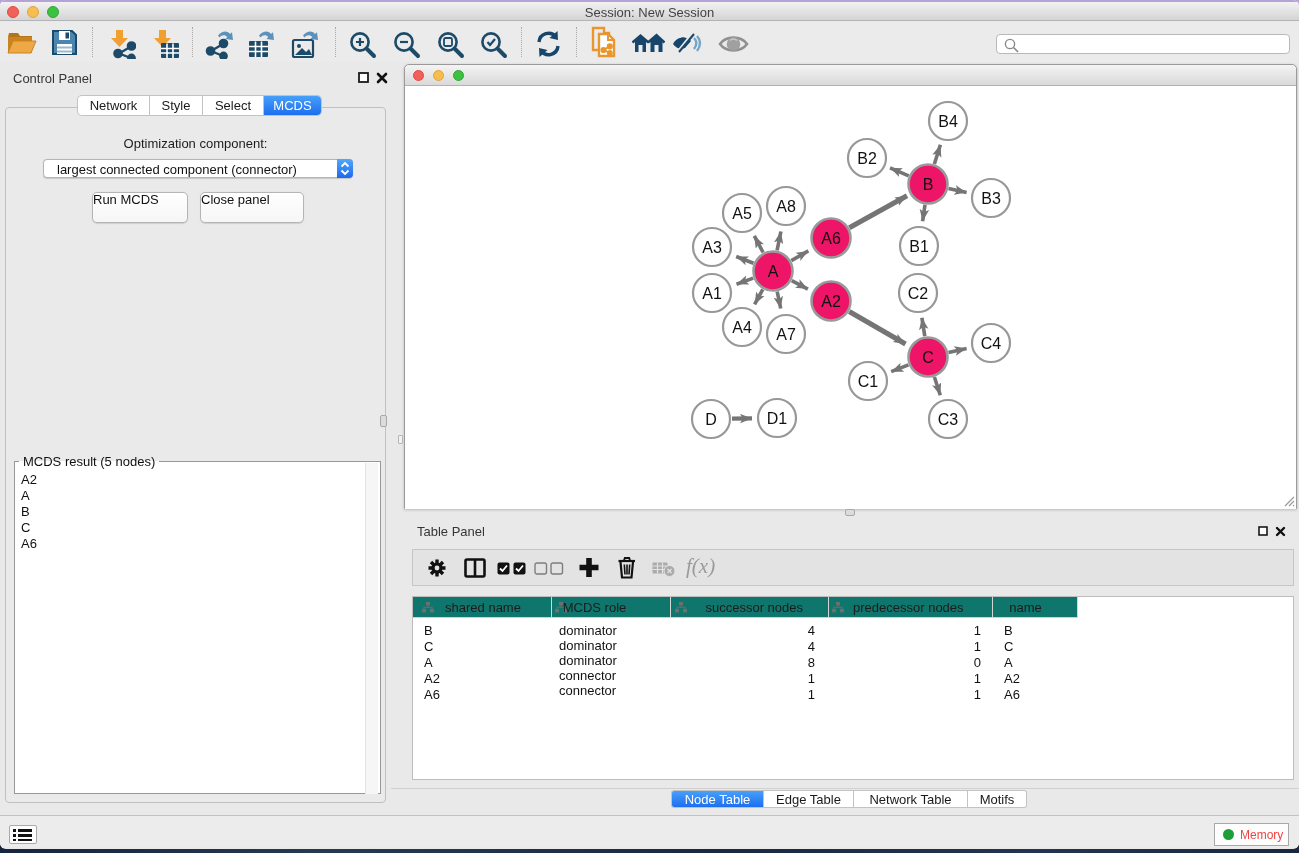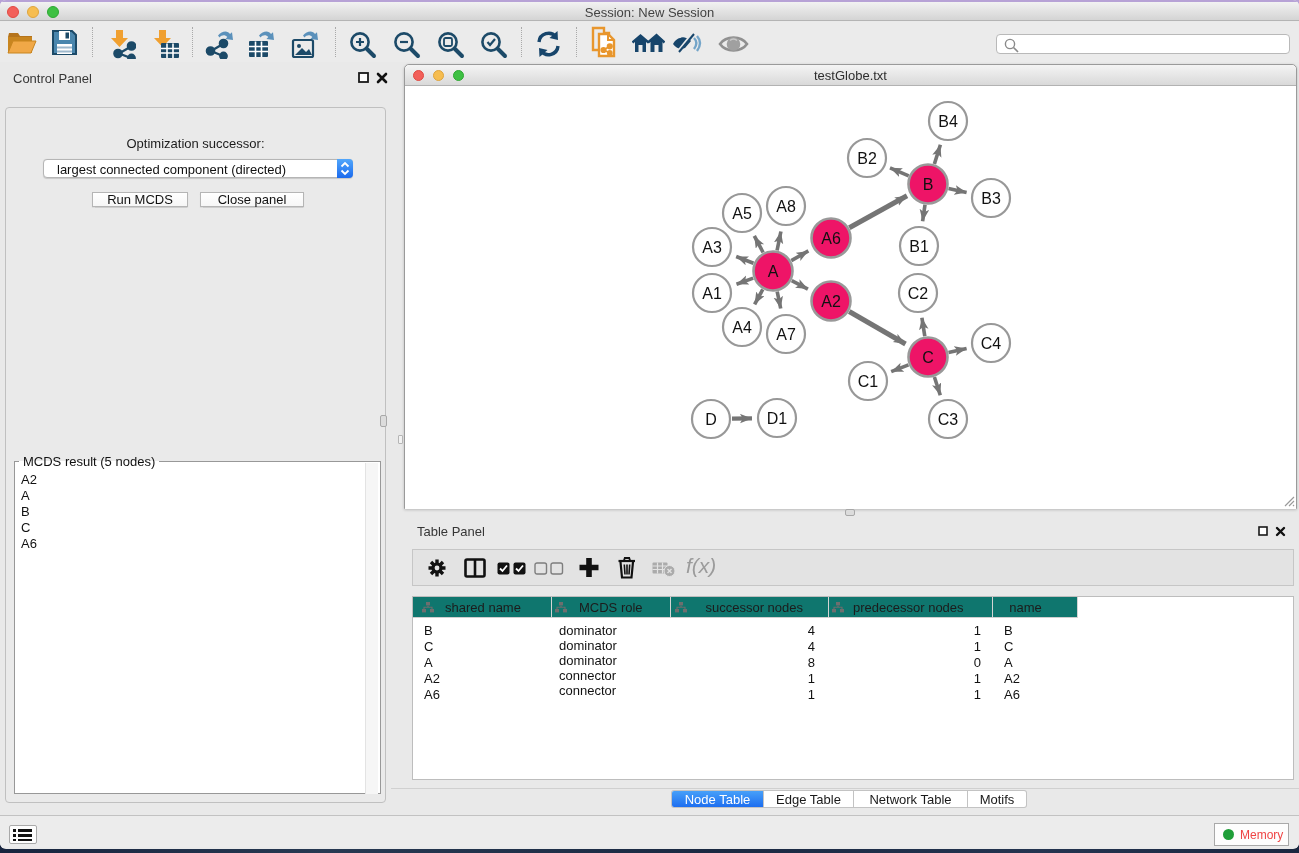--- a/index.html
+++ b/index.html
@@ -17,21 +17,21 @@
 .cp-title{position:absolute;left:13px;top:71px;font-size:13px;color:#363636}
 .panelbox{position:absolute;left:5px;top:107px;width:381px;height:696px;background:#eaeaea;border:1px solid #c0c0c0;border-radius:4px}
 .seg{position:absolute;display:flex;font-size:13px;height:19px;border-radius:4px;box-shadow:0 0 0 1px #c3c3c3;overflow:hidden;background:#fff}
 .seg>div{display:flex;align-items:center;justify-content:center;color:#1a1a1a;border-right:1px solid #c3c3c3;height:100%}
 .seg>div:last-child{border-right:none}
 .seg>div.sel{background:linear-gradient(#47a0f9,#1d6ef0);color:#fff}
 .opt-label{position:absolute;left:0;top:136px;width:391px;text-align:center;font-size:13px;color:#1c1c1c}
 .dropdown{position:absolute;left:43px;top:159px;width:310px;height:19px;background:#fff;border:1px solid #b5b5b5;border-radius:4px;box-shadow:0 0.5px 1px rgba(0,0,0,.15)}
 .dropdown .txt{position:absolute;left:13px;top:2px;font-size:13px;color:#111}
 .dd-step{position:absolute;right:-1px;top:-1px;width:16px;height:19px;background:linear-gradient(#52a7fb,#1a6aee);border-radius:0 4px 4px 0}
-.btn{position:absolute;height:15px;background:linear-gradient(#ffffff,#f6f6f6);border:1px solid #b5b5b5;border-radius:0;font-size:13px;color:#111;text-align:center;line-height:14px;box-shadow:0 0.5px 1px rgba(0,0,0,.12)}
+.btn{position:absolute;height:31px;background:linear-gradient(#ffffff,#f6f6f6);border:1px solid #b5b5b5;border-radius:5px;font-size:13px;color:#111;line-height:14px;box-shadow:0 0.5px 1px rgba(0,0,0,.12)}
 .mcdsbox{position:absolute;left:14px;top:461px;width:367px;height:333px;background:#fff;border:1px solid #989898}
 .mcleg{position:absolute;left:19px;top:455px;font-size:13px;line-height:14px;color:#111;padding:0 4px;background:linear-gradient(#eaeaea 46%,#ffffff 46%)}
 .mcitems{position:absolute;left:21px;top:472px;font-size:13px;color:#111;line-height:16px}
 .mctrack{position:absolute;right:2px;top:1px;width:13px;height:331px;background:#f6f6f6;border-left:1px solid #e3e3e3}
 .netwin{position:absolute;left:404px;top:64px;width:893px;height:445px;background:#fff;border:1px solid #9a9a9a;border-radius:5px 5px 0 0;box-shadow:0 1px 3px rgba(0,0,0,.2)}
 .nettb{position:absolute;left:0;top:0;width:100%;height:21px;background:linear-gradient(#f4f4f4,#d9d9d9);border-bottom:1px solid #b2b2b2;border-radius:5px 5px 0 0}
 .netcanvas{position:absolute;left:0;top:22px;width:891px;height:422px;background:#fff}
 .tp-title{position:absolute;left:417px;top:524px;font-size:13px;color:#363636}
 .tp-toolbar{position:absolute;left:412px;top:549px;width:882px;height:37px;background:#e3e3e3;border:1px solid #c6c6c6}
 .tbl{position:absolute;left:412px;top:596px;width:882px;height:184px;background:#fff;border:1px solid #bdbdbd}
@@ -180,44 +180,49 @@
 </div>
 <div class="mainbg"></div>
 <div class="cp-title">Control Panel</div>
 <svg class="abs" style="left:358px;top:72px" width="12" height="12">
       <rect x="1" y="1" width="9" height="9" fill="#fff" stroke="#1a1a1a" stroke-width="1.8"></rect>
     </svg>
 <svg class="abs" style="left:376px;top:72px" width="12" height="12">
       <path d="M2,2 L10,10 M10,2 L2,10" stroke="#111" stroke-width="2.6" stroke-linecap="round"></path>
     </svg>
 <div class="panelbox"></div>
-<div class="opt-label">Optimization successor:</div>
+<div class="seg" style="left:78px;top:96px;width:243px">
+ <div style="width:72px">Network</div>
+      <div style="width:53px">Style</div>
+      <div style="width:61px">Select</div>
+      <div class="sel" style="width:57px">MCDS</div>
+</div>
+<div class="opt-label">Optimization component:</div>
 <div class="dropdown">
-      <span class="txt">largest connected component (directed)</span>
+      <span class="txt">largest connected component (connector)</span>
  <div class="dd-step">
         <svg width="16" height="19" style="position:absolute;left:0;top:0">
   <path d="M4.5,7.5 L8,4 L11.5,7.5" fill="none" stroke="#fff" stroke-width="1.8"></path>
   <path d="M4.5,11.5 L8,15 L11.5,11.5" fill="none" stroke="#fff" stroke-width="1.8"></path>
  </svg>
       </div>
 </div>
 <div class="btn" style="left:92px;top:192px;width:96px">Run MCDS</div>
 <div class="btn" style="left:200px;top:192px;width:104px">Close panel</div>
 <div class="mcdsbox">
       <div class="mctrack"></div>
     </div>
 <div class="mcleg">MCDS result (5 nodes)</div>
 <div class="mcitems">A2<br>A<br>B<br>C<br>A6</div>
 <div class="abs" style="left:380px;top:415px;width:7px;height:12px;background:#dcdcdc;border:1px solid #a8a8a8;border-radius:2px"></div>
 <div class="netwin">
  <div class="nettb">
   <div class="tl" style="left:8px;top:5px;width:11px;height:11px;background:#f2605a;border:0.5px solid #e14942"></div>
   <div class="tl" style="left:28px;top:5px;width:11px;height:11px;background:#f6bd50;border:0.5px solid #dfa43c"></div>
   <div class="tl" style="left:48px;top:5px;width:11px;height:11px;background:#3ec043;border:0.5px solid #2ea833"></div>
-  <div style="position:absolute;top:3px;width:100%;text-align:center;font-size:13px;color:#2e2e2e">testGlobe.txt</div>
  </div>
  <div class="netcanvas">
 <svg width="893" height="422" style="position:absolute;left:0;top:0">
 <defs>
             <marker id="arw" markerUnits="userSpaceOnUse" markerWidth="14" markerHeight="11" refX="12" refY="4.75" orient="auto">
               <path d="M0,0 L12,4.75 L0,9.5 L2.8,4.75 z" fill="#757575"></path>
             </marker>
           </defs>
 <line x1="358.1" y1="165.5" x2="349.3" y2="148.9" stroke="#757575" stroke-width="3.6" marker-end="url(#arw)"></line>
 <line x1="372.1" y1="163.4" x2="375.9" y2="144.5" stroke="#757575" stroke-width="3.6" marker-end="url(#arw)"></line>
@@ -329,21 +334,21 @@
   <path d="M7.3,8.5 L8,18.5 M10,8.5 L10,18.5 M12.7,8.5 L12,18.5" stroke="#111" stroke-width="1.6"></path>
  </svg>
  <svg class="abs" style="left:239px;top:12px" width="24" height="15">
   <rect x="0.5" y="0.5" width="15" height="11" rx="1" fill="#ababab"></rect>
   <g stroke="#e3e3e3" stroke-width="1.2">
           <path d="M0.5,4 L15.5,4 M0.5,7.5 L15.5,7.5 M5.5,0.5 L5.5,11.5 M10.5,0.5 L10.5,11.5"></path>
         </g>
   <circle cx="17.5" cy="9" r="5.5" fill="#ababab" stroke="#e3e3e3" stroke-width="1"></circle>
   <path d="M15.5,7 L19.5,11 M19.5,7 L15.5,11" stroke="#e3e3e3" stroke-width="1.4"></path>
  </svg>
- <div class="abs" style="left:273px;top:4px;font-family:Liberation Sans, sans-serif;font-style:italic;font-size:21px;color:#9b9b9b">f(x)</div>
+ <div class="abs" style="left:273px;top:4px;font-family:Liberation Serif, serif;font-style:italic;font-size:21px;color:#9b9b9b">f(x)</div>
 </div>
 <div class="tbl">
  <div class="thead">
   <div class="csep" style="left:138px"></div>
         <div class="csep" style="left:257px"></div>
   <div class="csep" style="left:415px"></div>
         <div class="csep" style="left:579px"></div>
   <div class="csep" style="left:664px"></div>
   <svg class="abs" style="left:9px;top:5px" width="12" height="11">
           <g fill="#6e6e6e">
@@ -355,21 +360,21 @@
         </svg>
   <div class="abs" style="left:25px;top:3px;width:90px;text-align:center">shared name</div>
   <svg class="abs" style="left:142px;top:5px" width="12" height="11">
           <g fill="#6e6e6e">
             <rect x="4" y="0" width="4" height="3.4"></rect>
             <rect x="0" y="7" width="4" height="3.4"></rect>
             <rect x="8" y="7" width="4" height="3.4"></rect>
           </g>
           <path d="M6,3.4 L6,5.2 M2,7 L2,5.2 L10,5.2 L10,7" stroke="#6e6e6e" stroke-width="1.1" fill="none"></path>
         </svg>
-  <div class="abs" style="left:166px;top:3px;width:89px;">MCDS role</div>
+  <div class="abs" style="left:137px;top:3px;width:89px;text-align:center">MCDS role</div>
   <svg class="abs" style="left:262px;top:5px" width="12" height="11">
           <g fill="#6e6e6e">
             <rect x="4" y="0" width="4" height="3.4"></rect>
             <rect x="0" y="7" width="4" height="3.4"></rect>
             <rect x="8" y="7" width="4" height="3.4"></rect>
           </g>
           <path d="M6,3.4 L6,5.2 M2,7 L2,5.2 L10,5.2 L10,7" stroke="#6e6e6e" stroke-width="1.1" fill="none"></path>
         </svg>
   <div class="abs" style="left:280px;top:3px;width:110px;text-align:right">successor nodes</div>
   <svg class="abs" style="left:419px;top:5px" width="12" height="11">

